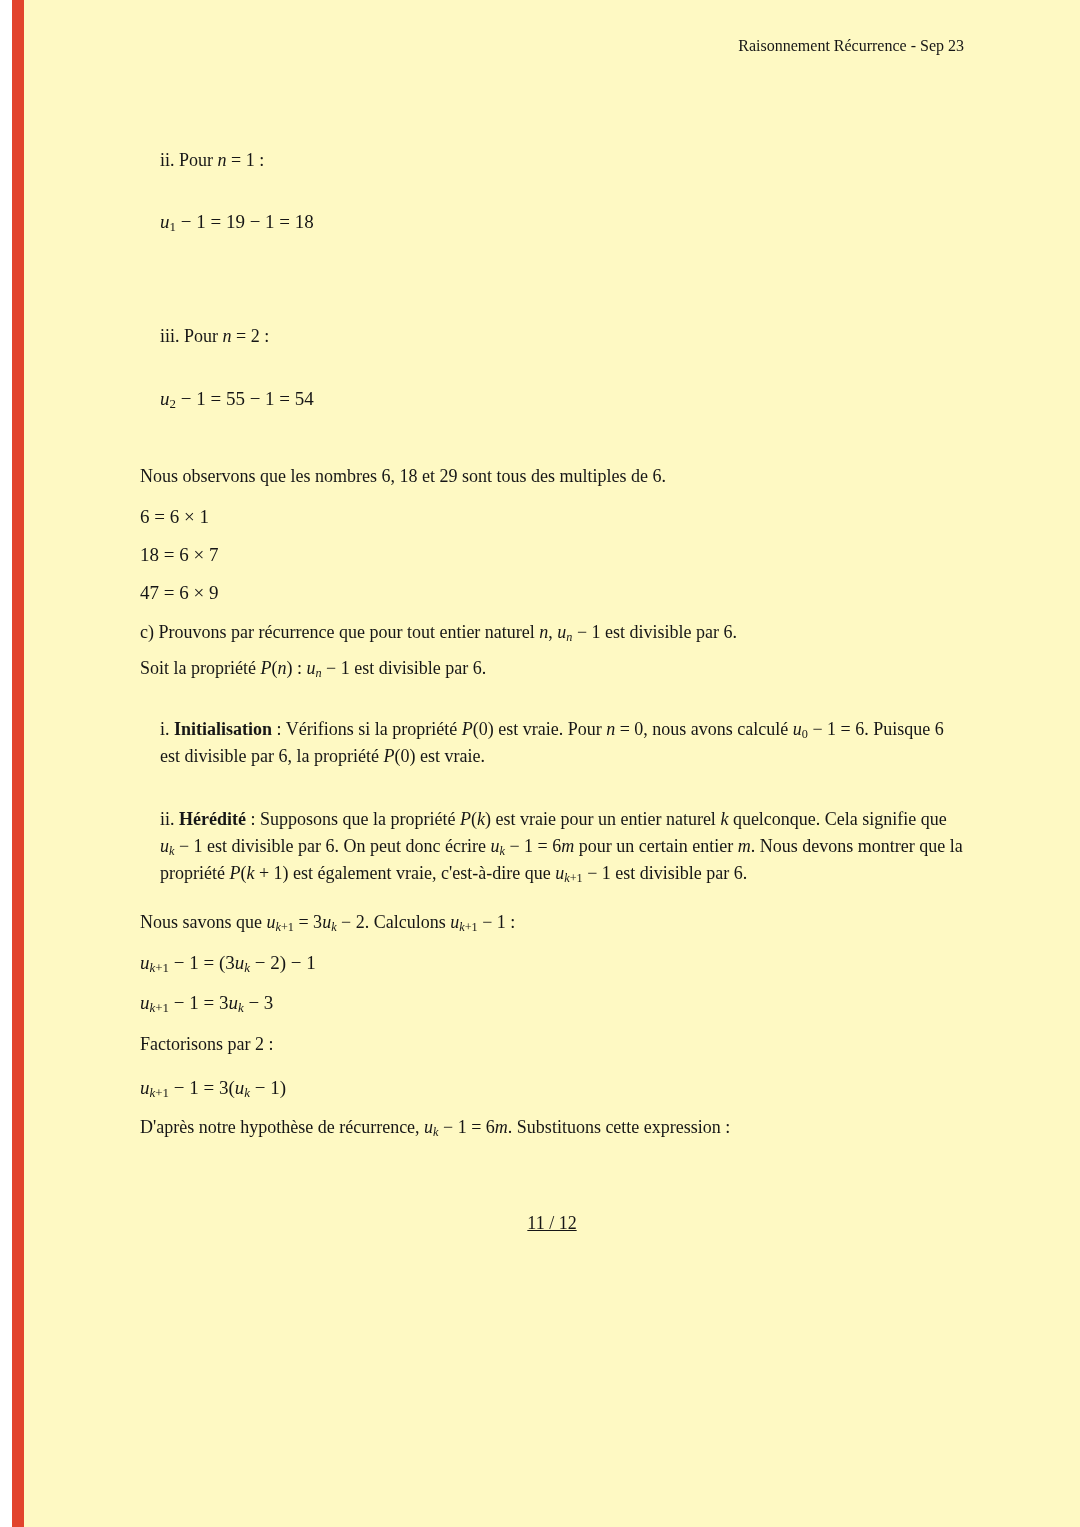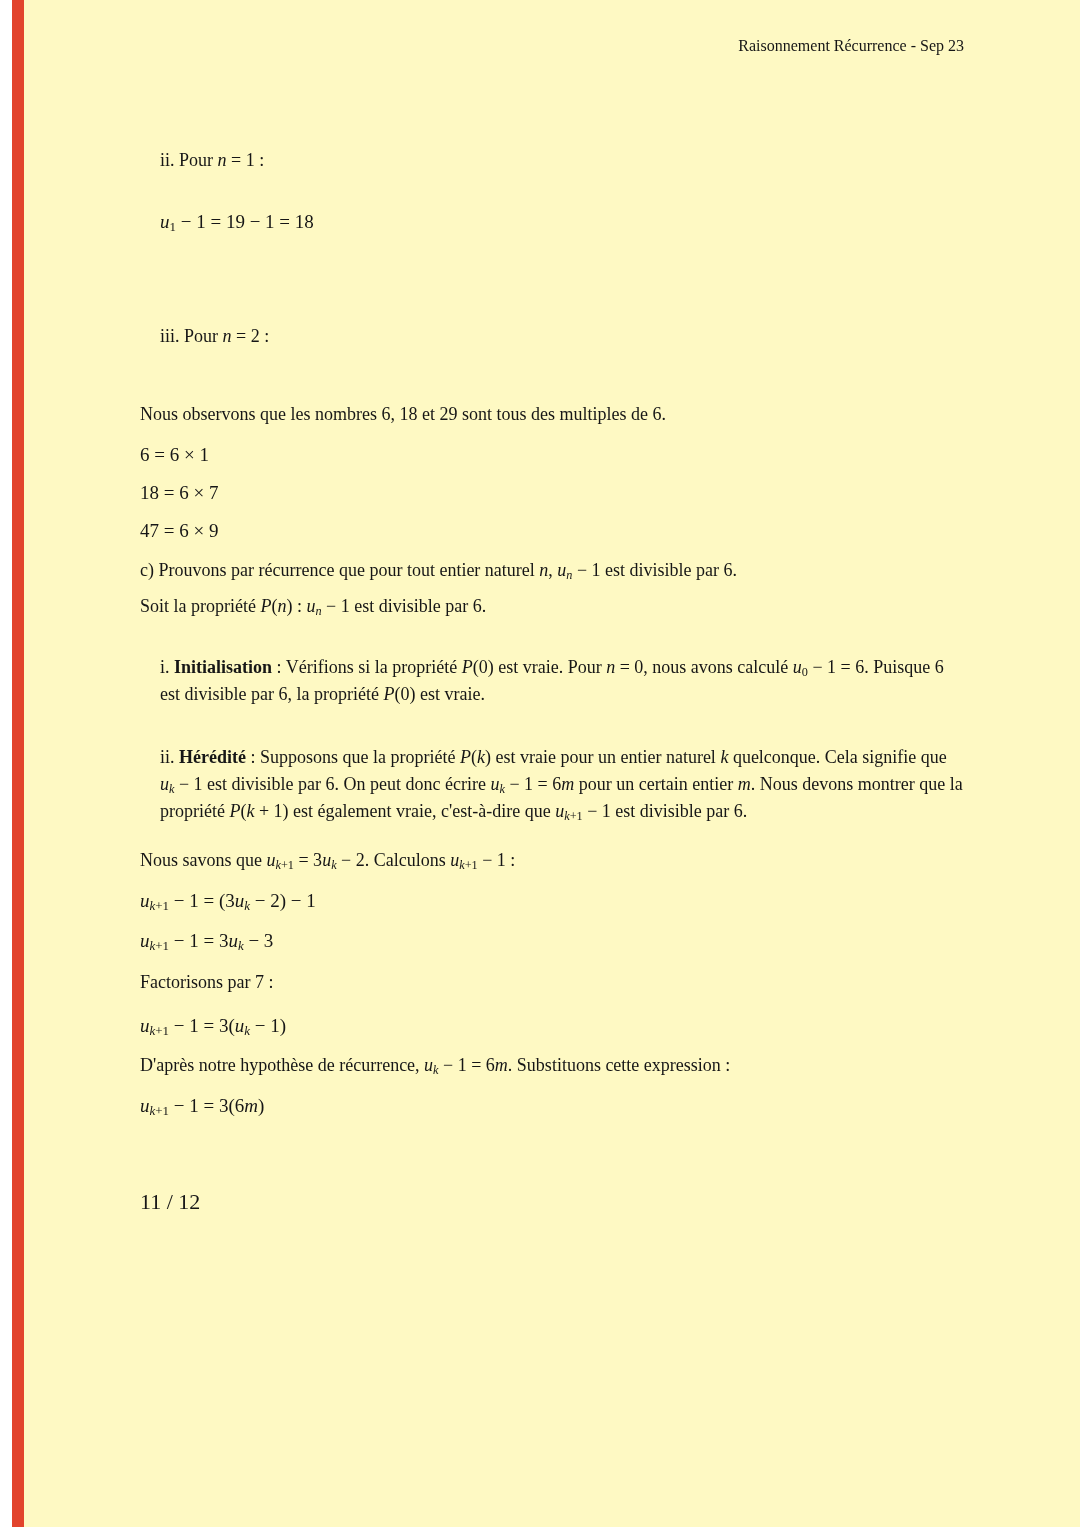--- a/index.html
+++ b/index.html
@@ -23,21 +23,21 @@
     position: absolute;
     left: 128px; top: 0;
     width: 824px;
     font-size: 18px;
     line-height: 27px;
   }
   .hdr { text-align: right; margin-top: 32px; font-size: 16px; }
   .ind { margin-left: 20px; }
   .eq  { font-size: 19px; }
   .ctr { text-align: left; }
-  .pgn { font-size: 22px; }
+  .pgn { text-align: center; font-size: 18px; text-decoration: underline; }
   i { font-style: italic; }
   b { font-weight: bold; }
   sub {
     font-size: 0.68em;
     line-height: 0;
     vertical-align: -0.25em;
   }
 </style>
 </head>
 <body>
@@ -51,43 +51,43 @@
       <span>Raisonnement Récurrence - Sep 23</span>
     </div>
 
 
     <div class="ind" style="margin-top:88px">ii. Pour <i>n</i> = 1 :</div>
 
     <div class="eq ind" style="margin-top:34px"><i>u</i><sub>1</sub> − 1 = 19 − 1 = 18</div>
 
     <div class="ind" style="margin-top:88px">iii. Pour <i>n</i> = 2 :</div>
 
+    <div class="eq ind" style="margin-top:35px"><i>u</i><sub>2</sub> − 1 = 55 − 1 = 54</div>
 
     <div style="margin-top:51px">Nous observons que les nombres 6, 18 et 29 sont tous des multiples de 6.</div>
 
     <div class="eq ctr" style="margin-top:13px">6 = 6 × 1</div>
     <div class="eq ctr" style="margin-top:11px">18 = 6 × 7</div>
     <div class="eq ctr" style="margin-top:11px">47 = 6 × 9</div>
 
     <div style="margin-top:13px">c) Prouvons par récurrence que pour tout entier naturel <i>n</i>, <i>u</i><sub><i>n</i></sub> − 1 est divisible par 6.</div>
     <div style="margin-top:9px">Soit la propriété <i>P</i>(<i>n</i>) : <i>u</i><sub><i>n</i></sub> − 1 est divisible par 6.</div>
 
     <div class="ind" style="margin-top:34px">i. <b>Initialisation</b> : Vérifions si la propriété <i>P</i>(0) est vraie. Pour <i>n</i> = 0, nous avons calculé <i>u</i><sub>0</sub> − 1 = 6. Puisque 6 est divisible par 6, la propriété <i>P</i>(0) est vraie.</div>
 
     <div class="ind" style="margin-top:36px">ii. <b>Hérédité</b> : Supposons que la propriété <i>P</i>(<i>k</i>) est vraie pour un entier naturel <i>k</i> quelconque. Cela signifie que <i>u</i><sub><i>k</i></sub> − 1 est divisible par 6. On peut donc écrire <i>u</i><sub><i>k</i></sub> − 1 = 6<i>m</i> pour un certain entier <i>m</i>. Nous devons montrer que la propriété <i>P</i>(<i>k</i> + 1) est également vraie, c'est-à-dire que <i>u</i><sub><i>k</i>+1</sub> − 1 est divisible par 6.</div>
 
     <div style="margin-top:22px">Nous savons que <i>u</i><sub><i>k</i>+1</sub> = 3<i>u</i><sub><i>k</i></sub> − 2. Calculons <i>u</i><sub><i>k</i>+1</sub> − 1 :</div>
 
     <div class="eq ctr" style="margin-top:13px"><i>u</i><sub><i>k</i>+1</sub> − 1 = (3<i>u</i><sub><i>k</i></sub> − 2) − 1</div>
     <div class="eq ctr" style="margin-top:13px"><i>u</i><sub><i>k</i>+1</sub> − 1 = 3<i>u</i><sub><i>k</i></sub> − 3</div>
 
-    <div style="margin-top:15px">Factorisons par 7 :</div>
+    <div style="margin-top:15px">Factorisons par 2 :</div>
 
     <div class="eq ctr" style="margin-top:16px"><i>u</i><sub><i>k</i>+1</sub> − 1 = 3(<i>u</i><sub><i>k</i></sub> − 1)</div>
 
     <div style="margin-top:13px">D'après notre hypothèse de récurrence, <i>u</i><sub><i>k</i></sub> − 1 = 6<i>m</i>. Substituons cette expression :</div>
 
-    <div class="eq ctr" style="margin-top:13px"><i>u</i><sub><i>k</i>+1</sub> − 1 = 3(6<i>m</i>)</div>
 
     <div class="pgn" style="margin-top:69px">11 / 12</div>
 
   </div>
 </div>
 
 </body></html>

